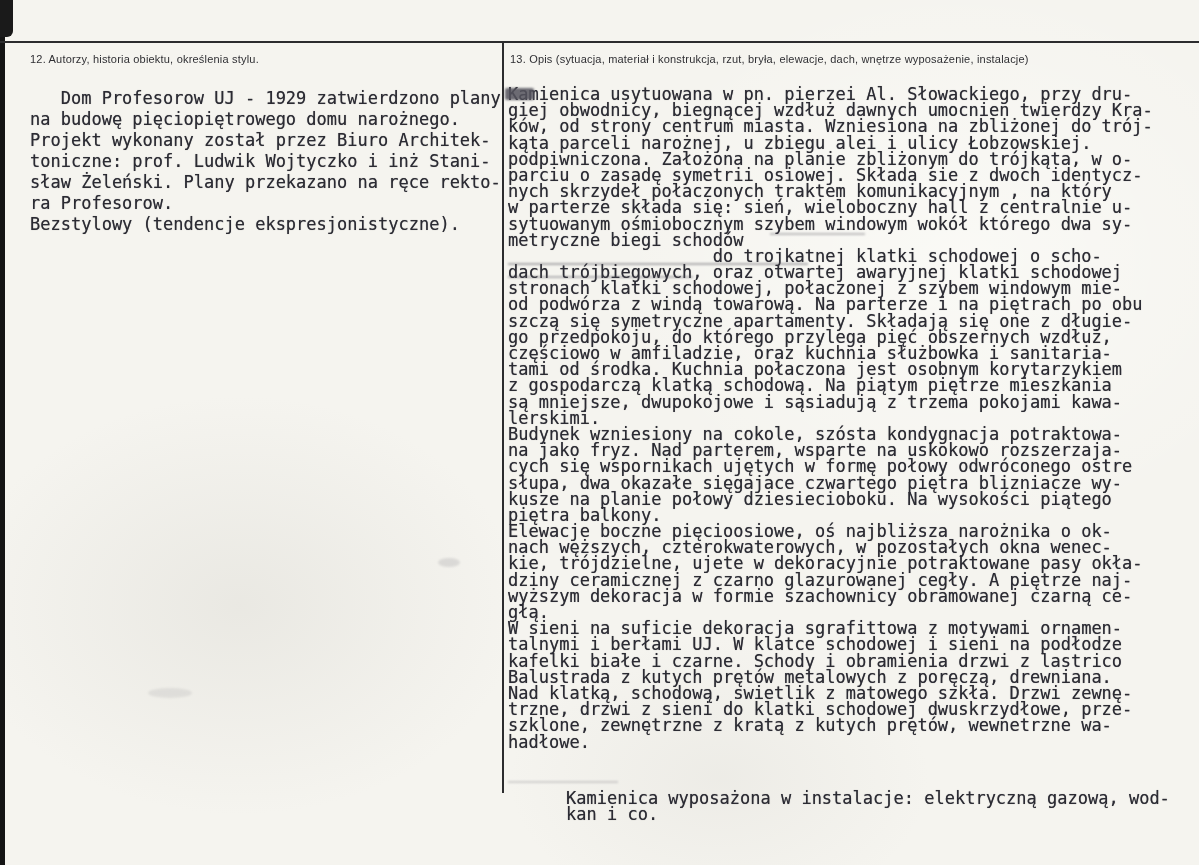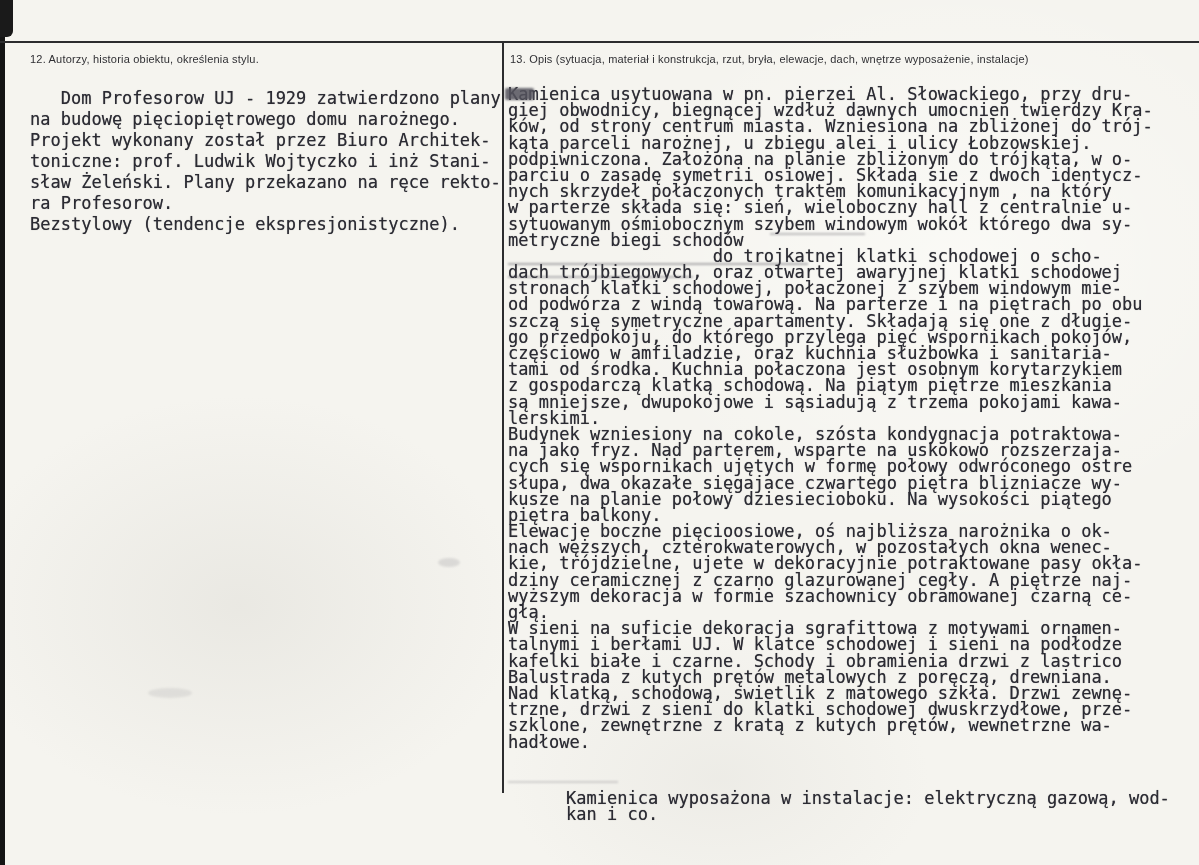--- a/index.html
+++ b/index.html
@@ -135,21 +135,21 @@
     <div class="tline">parciu o zasadę symetrii osiowej. Składa sie z dwoch identycz-</div>
     <div class="tline">nych skrzydeł połaczonych traktem komunikacyjnym , na który</div>
     <div class="tline">w parterze składa się: sień, wieloboczny hall z centralnie u-</div>
     <div class="tline">sytuowanym ośmiobocznym szybem windowym wokół którego dwa sy-</div>
     <div class="tline">metryczne biegi schodów</div>
     <div class="tline">                    do trojkatnej klatki schodowej o scho-</div>
     <div class="tline">dach trójbiegowych, oraz otwartej awaryjnej klatki schodowej</div>
     <div class="tline">stronach klatki schodowej, połaczonej z szybem windowym mie-</div>
     <div class="tline">od podwórza z windą towarową. Na parterze i na piętrach po obu</div>
     <div class="tline">szczą się symetryczne apartamenty. Składają się one z długie-</div>
-    <div class="tline">go przedpokoju, do którego przylega pięć wspornikach pokojów,</div>
+    <div class="tline">go przedpokoju, do którego przylega pięć obszernych wzdłuż,</div>
     <div class="tline">częściowo w amfiladzie, oraz kuchnia służbowka i sanitaria-</div>
     <div class="tline">tami od środka. Kuchnia połaczona jest osobnym korytarzykiem</div>
     <div class="tline">z gospodarczą klatką schodową. Na piątym piętrze mieszkania</div>
     <div class="tline">są mniejsze, dwupokojowe i sąsiadują z trzema pokojami kawa-</div>
     <div class="tline">lerskimi.</div>
     <div class="tline">Budynek wzniesiony na cokole, szósta kondygnacja potraktowa-</div>
     <div class="tline">na jako fryz. Nad parterem, wsparte na uskokowo rozszerzaja-</div>
     <div class="tline">cych się wspornikach ujętych w formę połowy odwróconego ostre</div>
     <div class="tline">słupa, dwa okazałe sięgajace czwartego piętra blizniacze wy-</div>
     <div class="tline">kusze na planie połowy dziesiecioboku. Na wysokości piątego</div>

